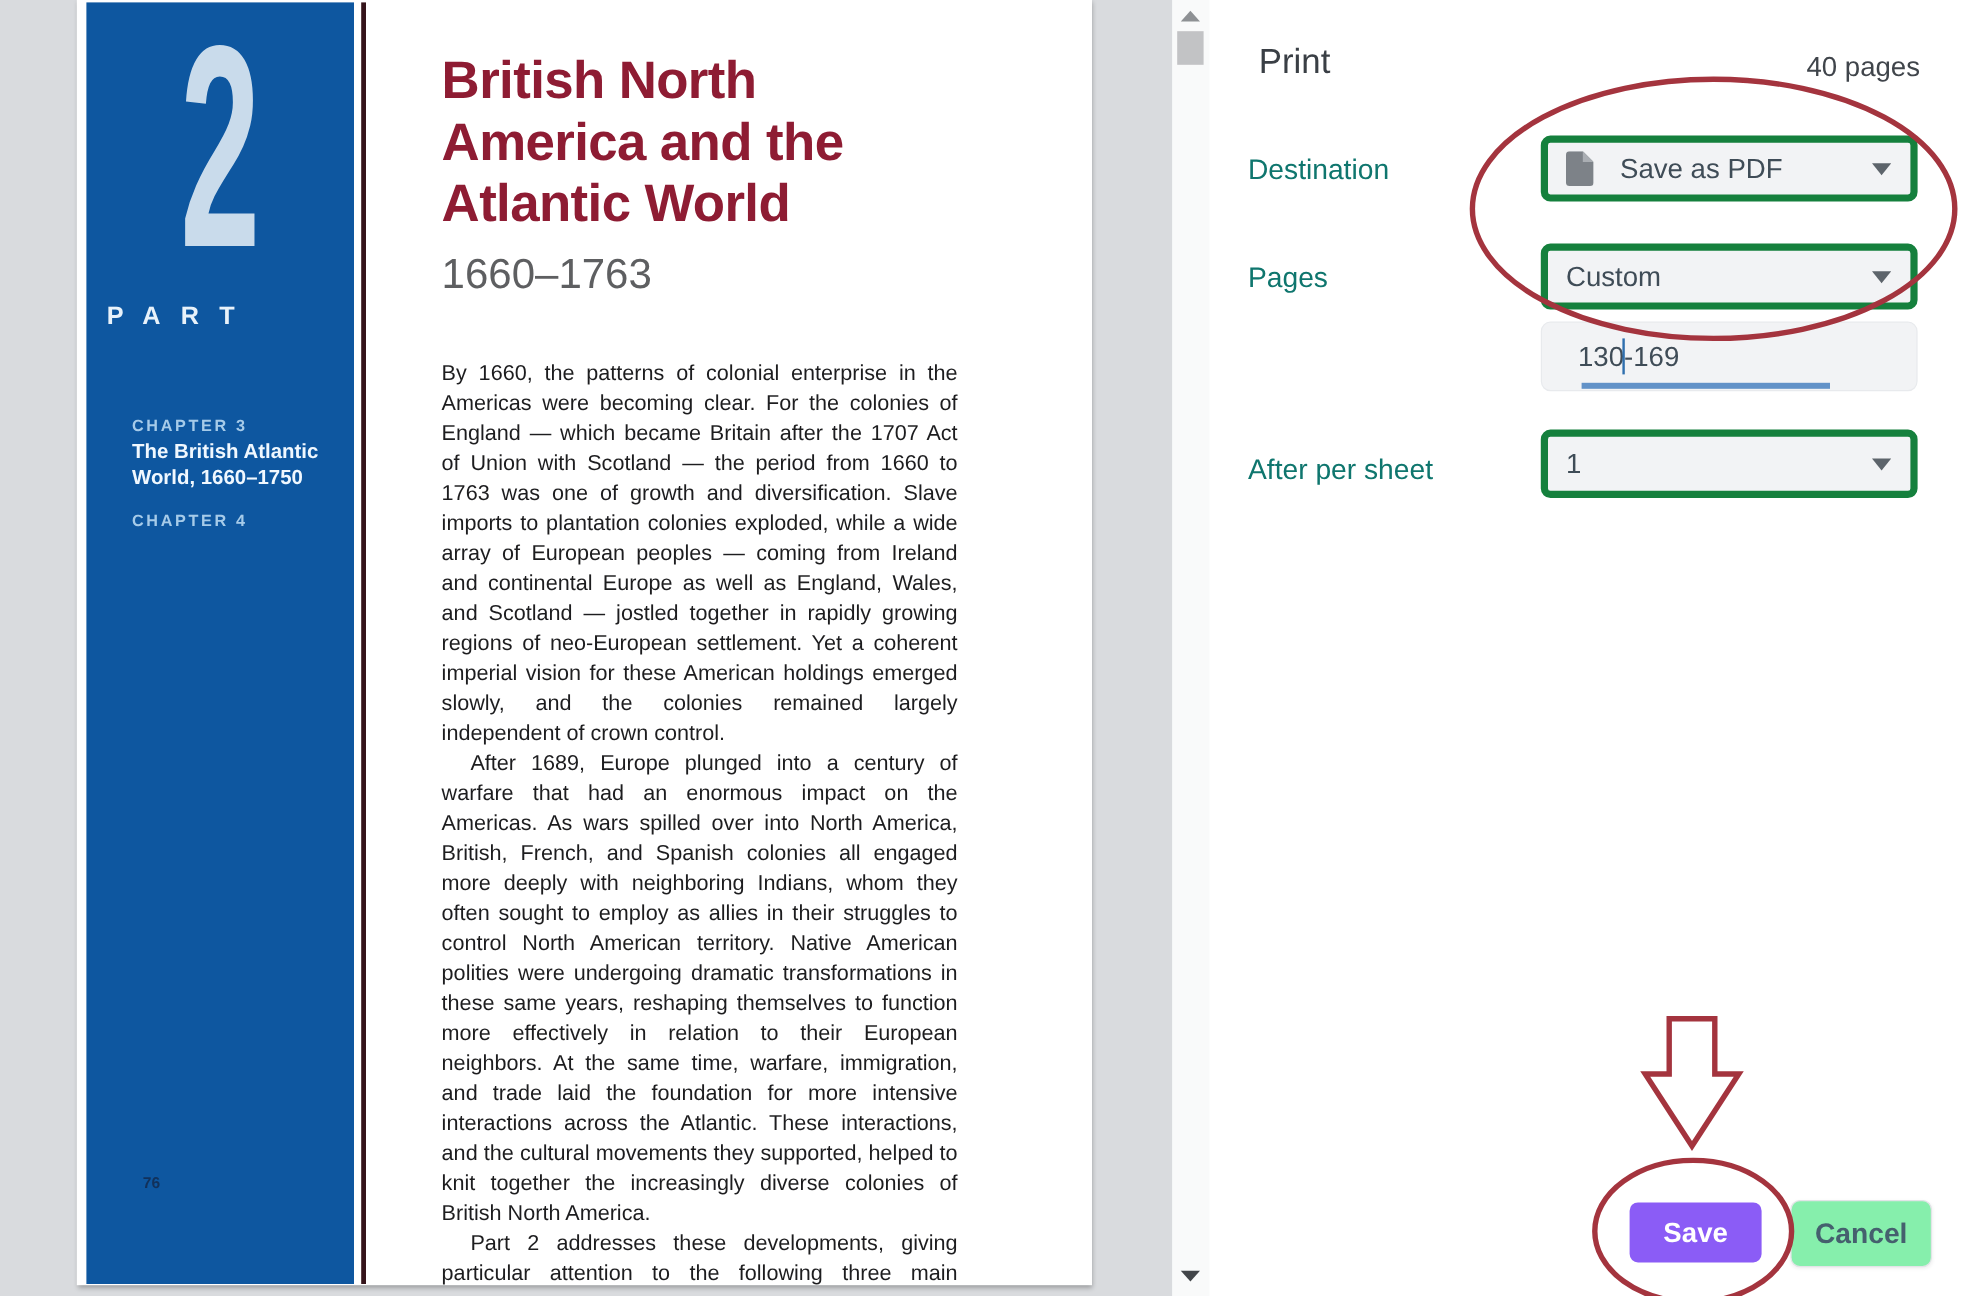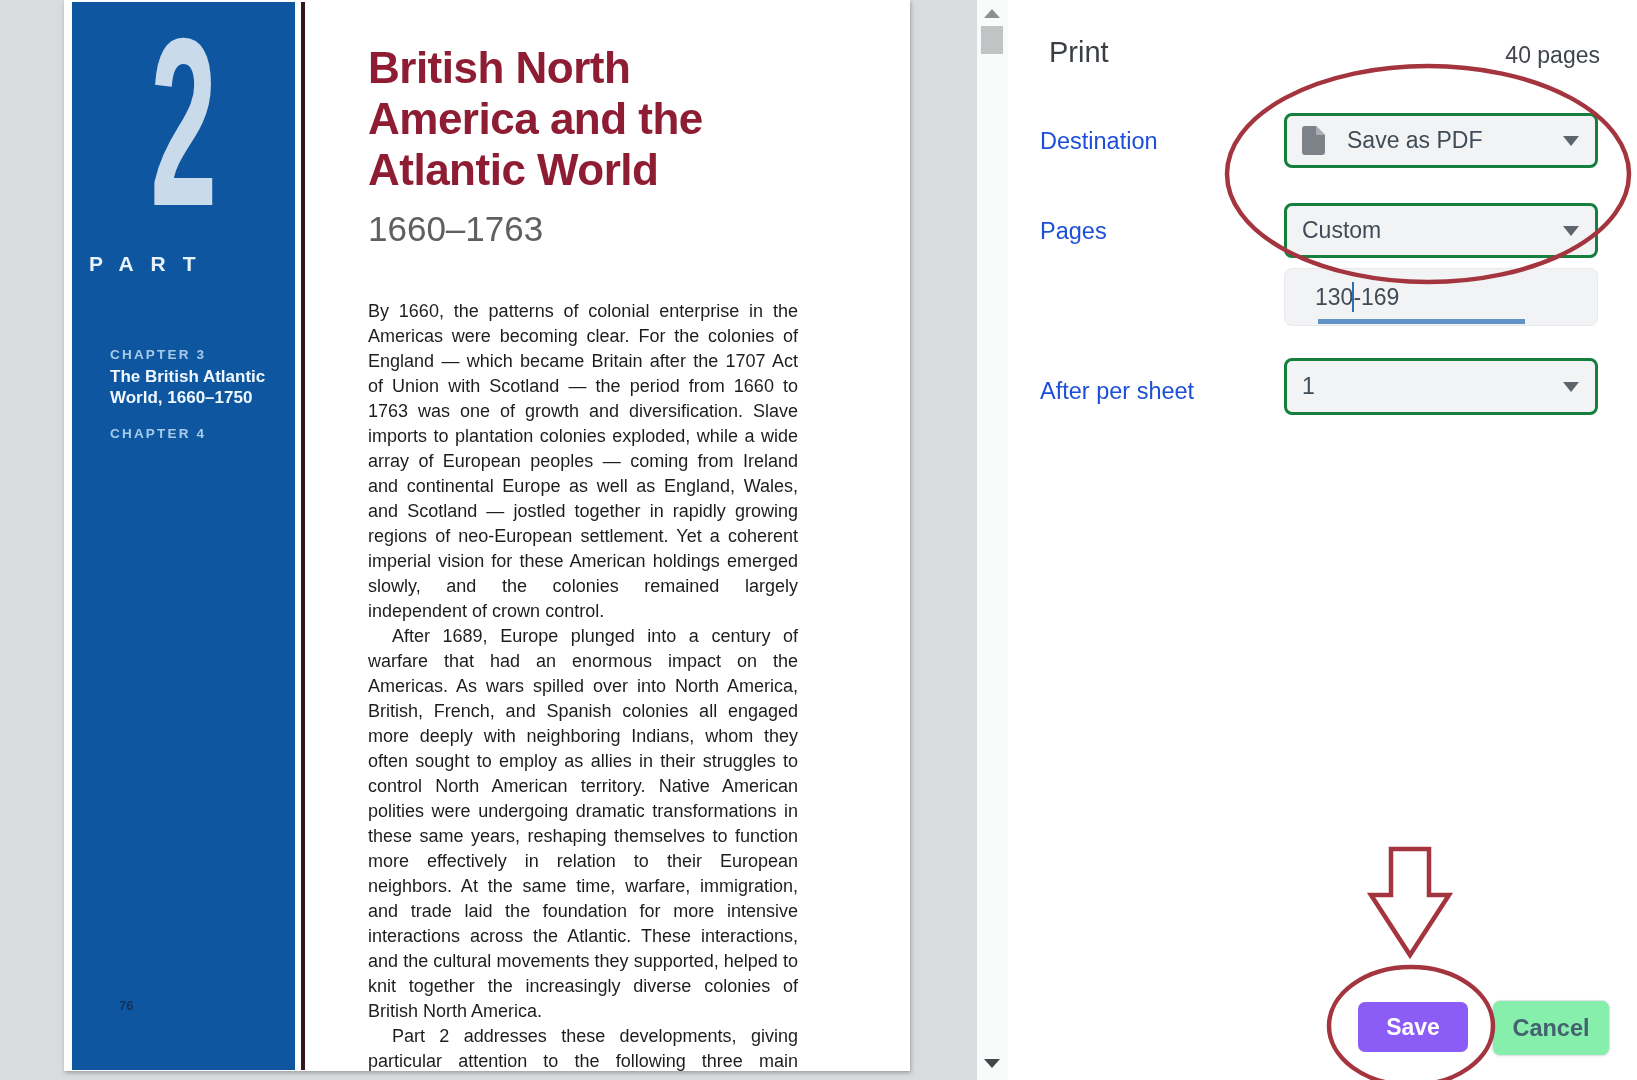--- a/index.html
+++ b/index.html
@@ -14,21 +14,21 @@
   .sidebar{position:absolute;left:8px;top:2px;width:223px;height:1068px;background:#0e57a0;}
   .part-number{position:absolute;top:0;left:0;right:0;text-align:center;
                font-size:240px;line-height:240px;font-weight:bold;color:#c9dbeb;
                transform:scaleX(.5);}
   .part-label{position:absolute;top:250px;left:0;right:0;text-align:left;
               font-size:21px;font-weight:bold;color:#e8f2fa;letter-spacing:17px;padding-left:17px;}
   .chapters{position:absolute;left:38px;top:345px;width:168px;}
   .chap{margin-bottom:18px;}
   .chap-kicker{font-size:13.5px;font-weight:bold;letter-spacing:2.2px;color:#a6cbe9;margin-bottom:5px;}
   .chap-title{font-size:17px;font-weight:bold;line-height:20.5px;color:#f0f8ff;}
-  .page-number{position:absolute;left:47px;top:996px;font-size:13px;font-weight:bold;color:#12315a;}
+  .page-number{position:absolute;left:47px;top:976px;font-size:13px;font-weight:bold;color:#12315a;}
 
   .red-rule{position:absolute;left:237px;top:2px;width:3.5px;height:1068px;background:#35141b;}
 
   .content{position:absolute;left:304px;top:0;width:430px;padding-top:42px;}
   .book-title{margin:0;font-size:44px;line-height:51px;font-weight:bold;color:#8e1c33;letter-spacing:-.5px;}
   .book-subtitle{margin:14px 0 0 0;font-size:35px;line-height:40px;color:#5e5f61;}
   .bodytext{margin-top:50px;font-family:Liberation Sans, sans-serif;font-size:18px;line-height:25px;
             color:#1d1d1f;text-align:justify;}
   .bodytext p{margin:0;}
   .bodytext p.indent{text-indent:24px;}
@@ -40,27 +40,27 @@
              border-bottom:9px solid #8e9194;}
   .scroll-thumb{position:absolute;left:4px;top:26px;width:22px;height:28px;background:#c2c3c5;}
   .scroll-down{position:absolute;left:7px;bottom:12px;width:0;height:0;
              border-left:8px solid transparent;border-right:8px solid transparent;
              border-top:9px solid #424549;}
 
   
   .panel{position:absolute;left:1008px;top:0;width:629px;height:1080px;background:#ffffff;}
   .panel-title{position:absolute;left:41px;top:36px;font-size:29px;color:#3a3f45;}
   .page-count{position:absolute;right:37px;top:42px;font-size:23px;color:#40454b;}
-  .row-label{position:absolute;left:32px;font-size:23.5px;color:#1d4ed8;}
+  .row-label{position:absolute;left:32px;font-size:23.5px;color:#0f766e;}
   .lbl-destination{top:128px;}
   .lbl-pages{top:218px;}
   .lbl-pps{top:378px;}
 
   .select{position:absolute;left:276px;width:314px;height:55px;background:#f2f3f5;
-          border:3px solid #15803d;border-radius:8px;display:flex;align-items:center;
+          border:6px solid #15803d;border-radius:8px;display:flex;align-items:center;
           padding:0 15px;box-sizing:border-box;cursor:pointer;}
   .sel-destination{top:113px;}
   .sel-pages{top:203px;}
   .sel-pps{top:358px;height:57px;}
   .select .value{font-size:23px;color:#3f4c57;}
   .caret{position:absolute;right:16px;top:50%;margin-top:-5px;width:0;height:0;
          border-left:8px solid transparent;border-right:8px solid transparent;
          border-top:10px solid #5d646b;}
   .doc-icon{margin-right:22px;flex:0 0 auto;display:block;}
 

